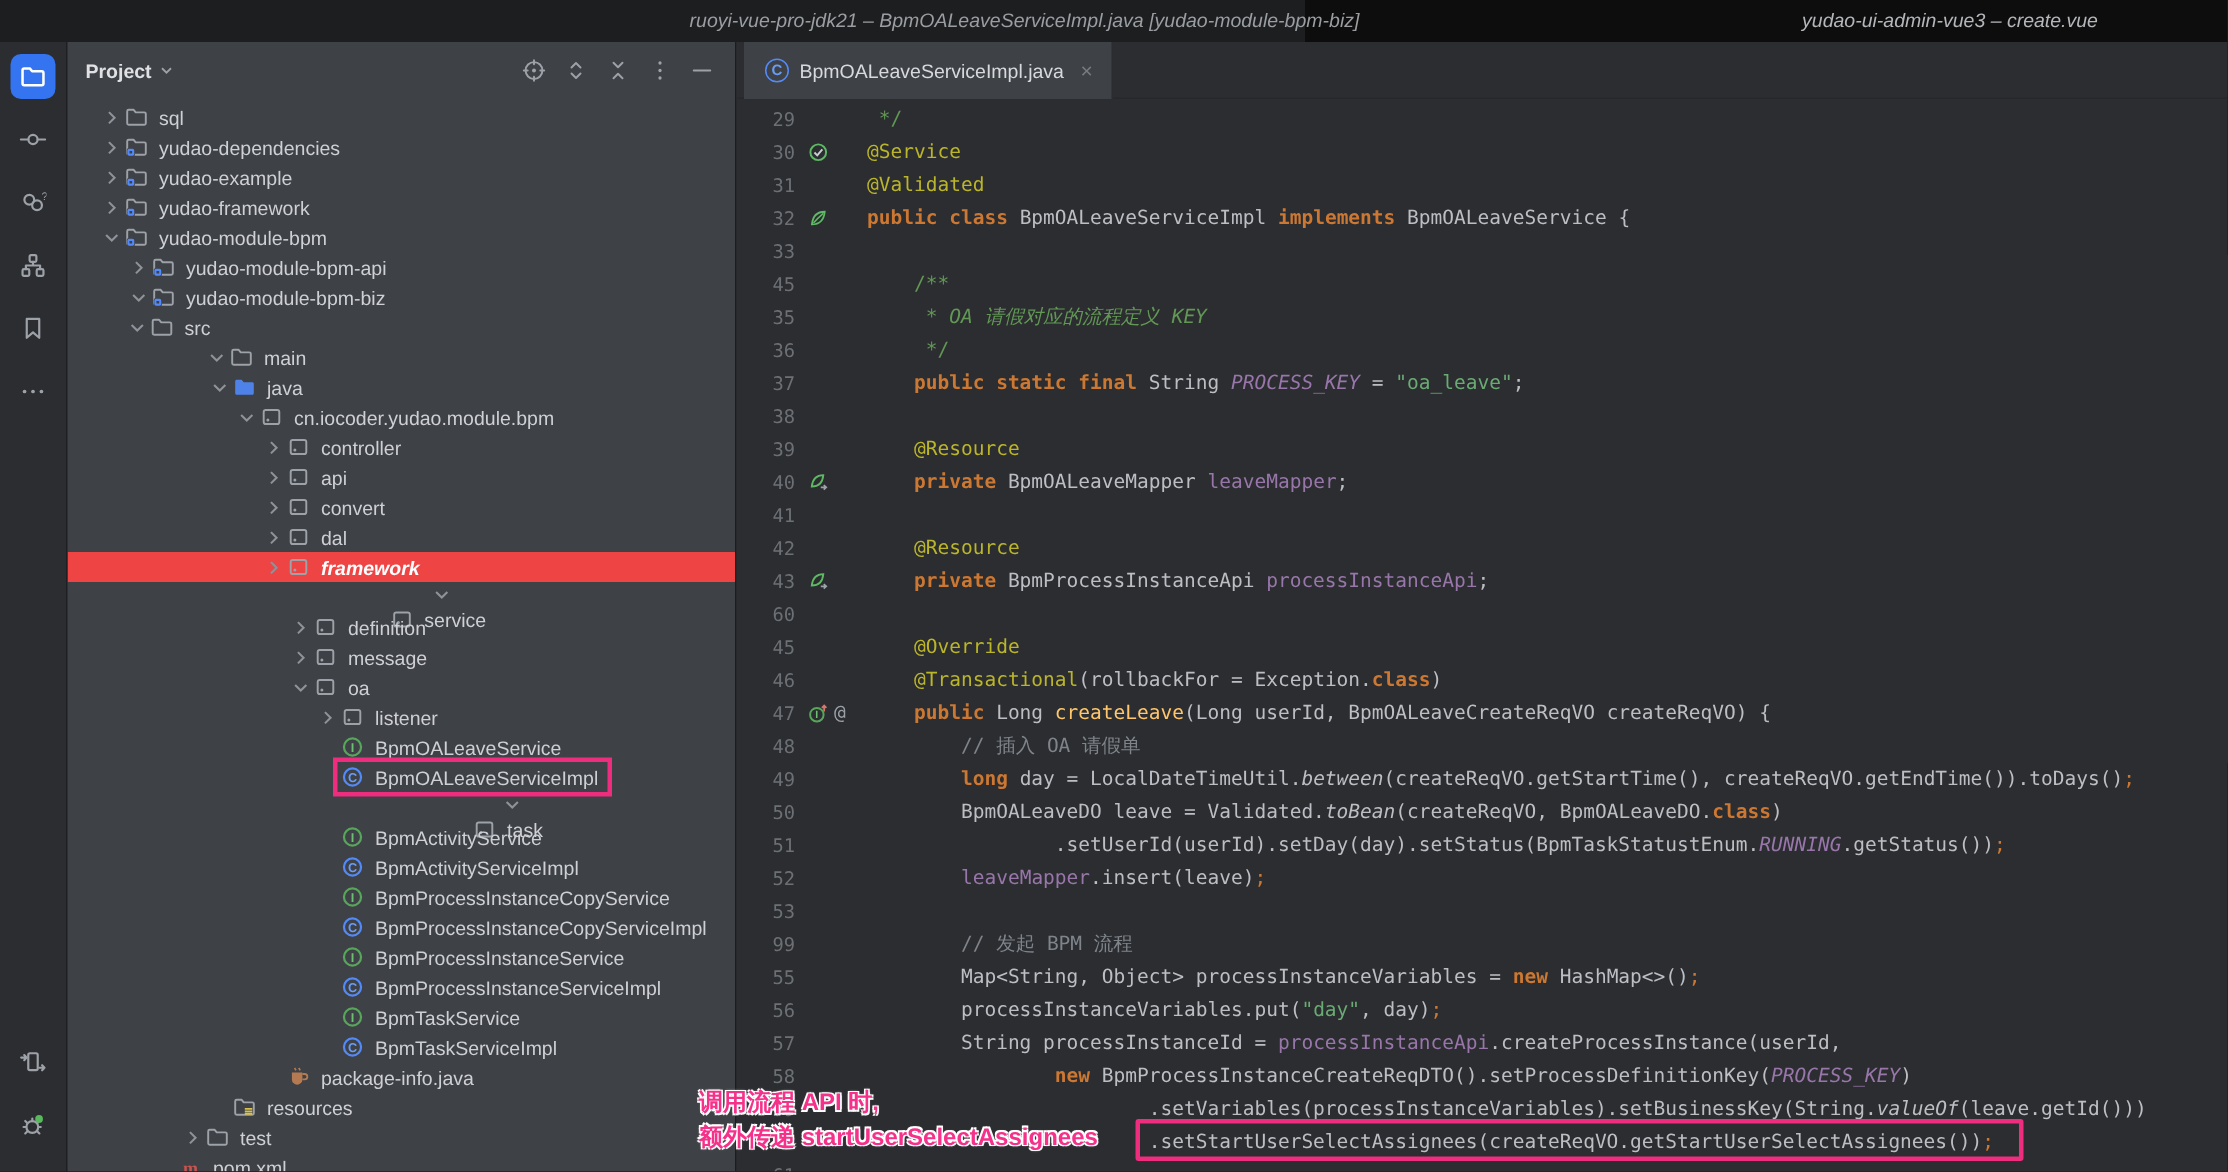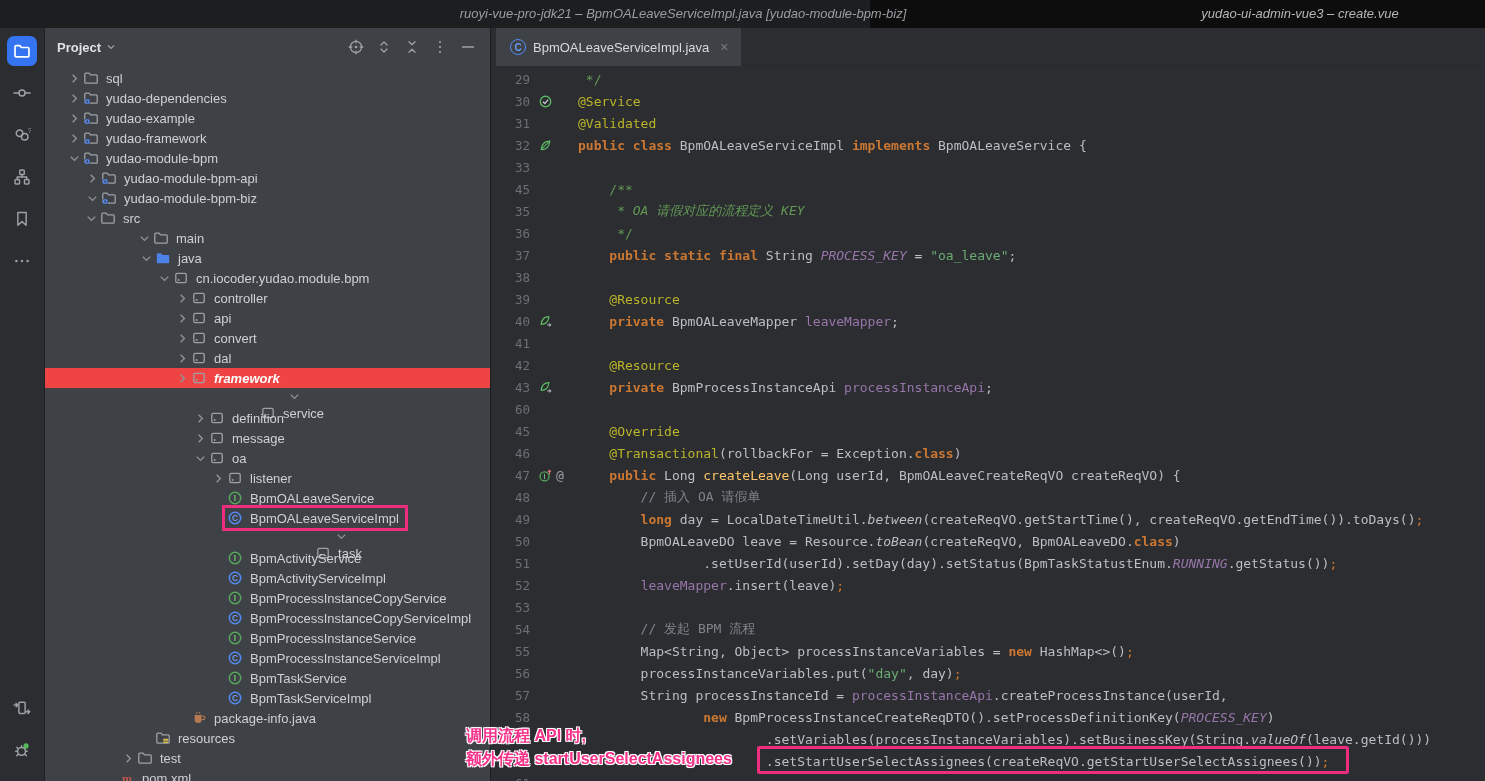--- a/index.html
+++ b/index.html
@@ -849,39 +849,39 @@
             <span class="ct"><span class="sc">        // 插入 OA 请假单</span></span>
           </div>
           <div class="cl">
             <span class="ln">49</span>
             <span class="gi"></span>
             <span class="ct"><span class="sk">        long </span><span class="sd">day = LocalDateTimeUtil.</span><span class="ssm">between</span><span class="sd">(createReqVO.getStartTime(), createReqVO.getEndTime()).toDays()</span><span class="so">;</span></span>
           </div>
           <div class="cl">
             <span class="ln">50</span>
             <span class="gi"></span>
-            <span class="ct"><span class="sd">        BpmOALeaveDO leave = Resource.</span><span class="ssm">toBean</span><span class="sd">(createReqVO, BpmOALeaveDO.</span><span class="sk">class</span><span class="sd">)</span></span>
+            <span class="ct"><span class="sd">        BpmOALeaveDO leave = Validated.</span><span class="ssm">toBean</span><span class="sd">(createReqVO, BpmOALeaveDO.</span><span class="sk">class</span><span class="sd">)</span></span>
           </div>
           <div class="cl">
             <span class="ln">51</span>
             <span class="gi"></span>
             <span class="ct"><span class="sd">                .setUserId(userId).setDay(day).setStatus(BpmTaskStatustEnum.</span><span class="sci">RUNNING</span><span class="sd">.getStatus())</span><span class="so">;</span></span>
           </div>
           <div class="cl">
             <span class="ln">52</span>
             <span class="gi"></span>
             <span class="ct"><span class="sd">        </span><span class="sf">leaveMapper</span><span class="sd">.insert(leave)</span><span class="so">;</span></span>
           </div>
           <div class="cl">
             <span class="ln">53</span>
             <span class="gi"></span>
             <span class="ct"></span>
           </div>
           <div class="cl">
-            <span class="ln">54</span>
+            <span class="ln">99</span>
             <span class="gi"></span>
             <span class="ct"><span class="sc">        // 发起 BPM 流程</span></span>
           </div>
           <div class="cl">
             <span class="ln">55</span>
             <span class="gi"></span>
             <span class="ct"><span class="sd">        Map&lt;String, Object&gt; processInstanceVariables = </span><span class="sk">new </span><span class="sd">HashMap&lt;&gt;()</span><span class="so">;</span></span>
           </div>
           <div class="cl">
             <span class="ln">56</span>

